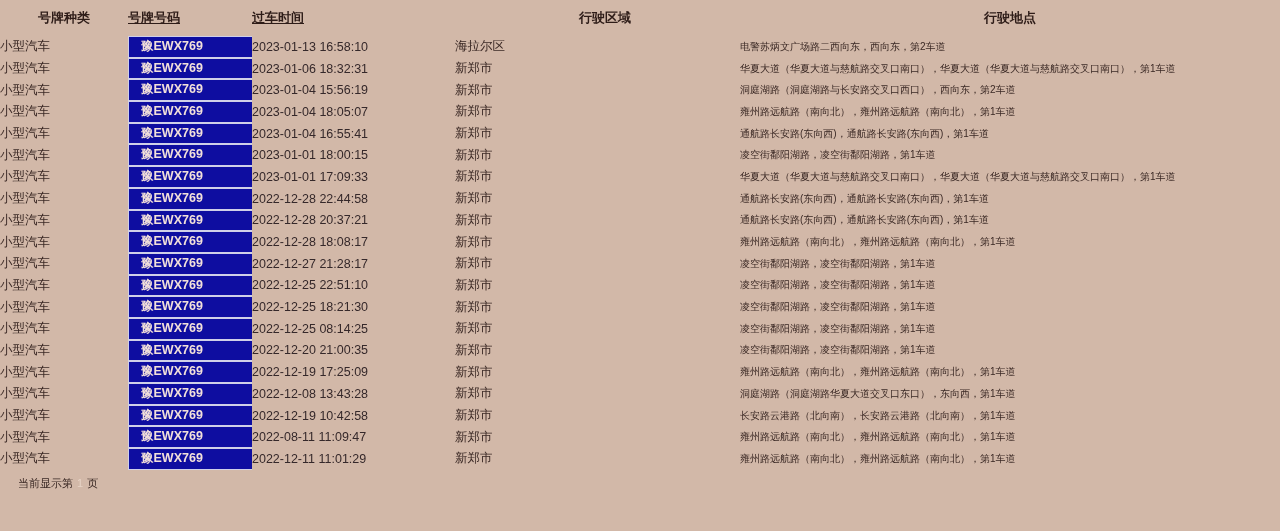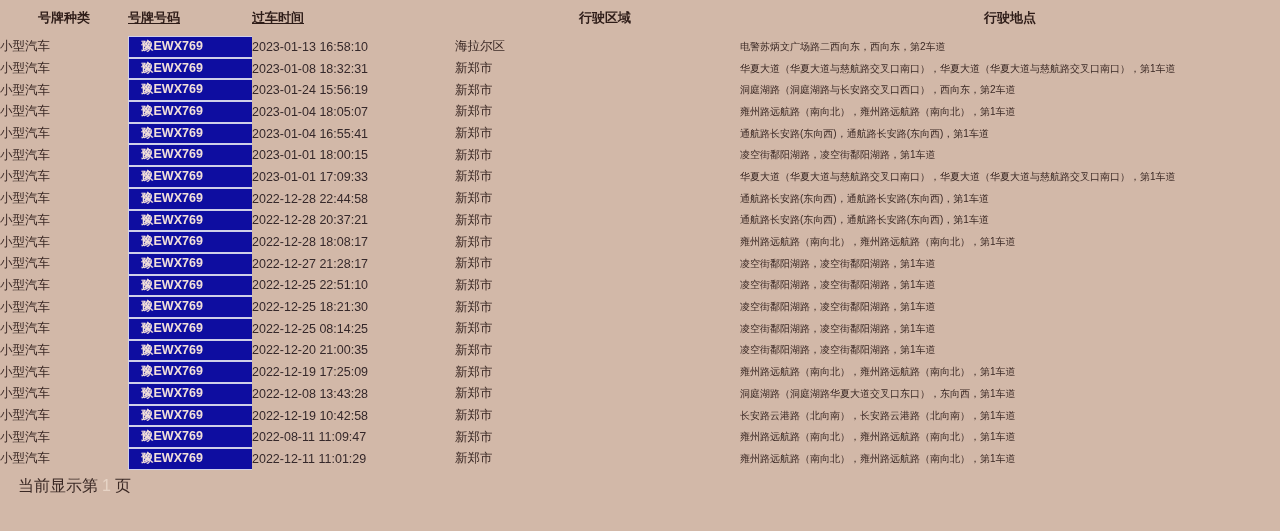--- a/index.html
+++ b/index.html
@@ -50,21 +50,21 @@
     border: 1px solid #cfd0e8;
     color: #f2e0da;
     font-weight: bold;
     font-size: 12.5px;
     line-height: 19.5px;
     padding-left: 12px;
     cursor: pointer;
   }
   .footer {
     margin: 6px 0 0 18px;
-    font-size: 16px;
+    font-size: 11px;
     color: #3a2824;
   }
   .footer .page-num {
     color: #e7d4c6;
     margin: 0 4px;
   }
 </style>
 </head>
 <body style="background: rgb(210, 184, 168);">
 
@@ -94,31 +94,31 @@
     <td class="c-pass-time">2023-01-13 16:58:10</td>
     <td class="c-region">海拉尔区</td>
     <td class="c-location">电警苏炳文广场路二西向东，西向东，第2车道</td>
   </tr>
 
   <tr>
     <td class="c-plate-type">小型汽车</td>
     <td class="c-plate-number">
       <div class="plate-badge" style="background: rgb(14, 13, 160); border-color: rgb(207, 208, 232); color: rgb(242, 224, 218);">豫EWX769</div>
     </td>
-    <td class="c-pass-time">2023-01-08 18:32:31</td>
+    <td class="c-pass-time">2023-01-06 18:32:31</td>
     <td class="c-region">新郑市</td>
     <td class="c-location">华夏大道（华夏大道与慈航路交叉口南口），华夏大道（华夏大道与慈航路交叉口南口），第1车道</td>
   </tr>
 
   <tr>
     <td class="c-plate-type">小型汽车</td>
     <td class="c-plate-number">
       <div class="plate-badge" style="background: rgb(14, 13, 160); border-color: rgb(207, 208, 232); color: rgb(242, 224, 218);">豫EWX769</div>
     </td>
-    <td class="c-pass-time">2023-01-24 15:56:19</td>
+    <td class="c-pass-time">2023-01-04 15:56:19</td>
     <td class="c-region">新郑市</td>
     <td class="c-location">洞庭湖路（洞庭湖路与长安路交叉口西口），西向东，第2车道</td>
   </tr>
 
   <tr>
     <td class="c-plate-type">小型汽车</td>
     <td class="c-plate-number">
       <div class="plate-badge" style="background: rgb(14, 13, 160); border-color: rgb(207, 208, 232); color: rgb(242, 224, 218);">豫EWX769</div>
     </td>
     <td class="c-pass-time">2023-01-04 18:05:07</td>

